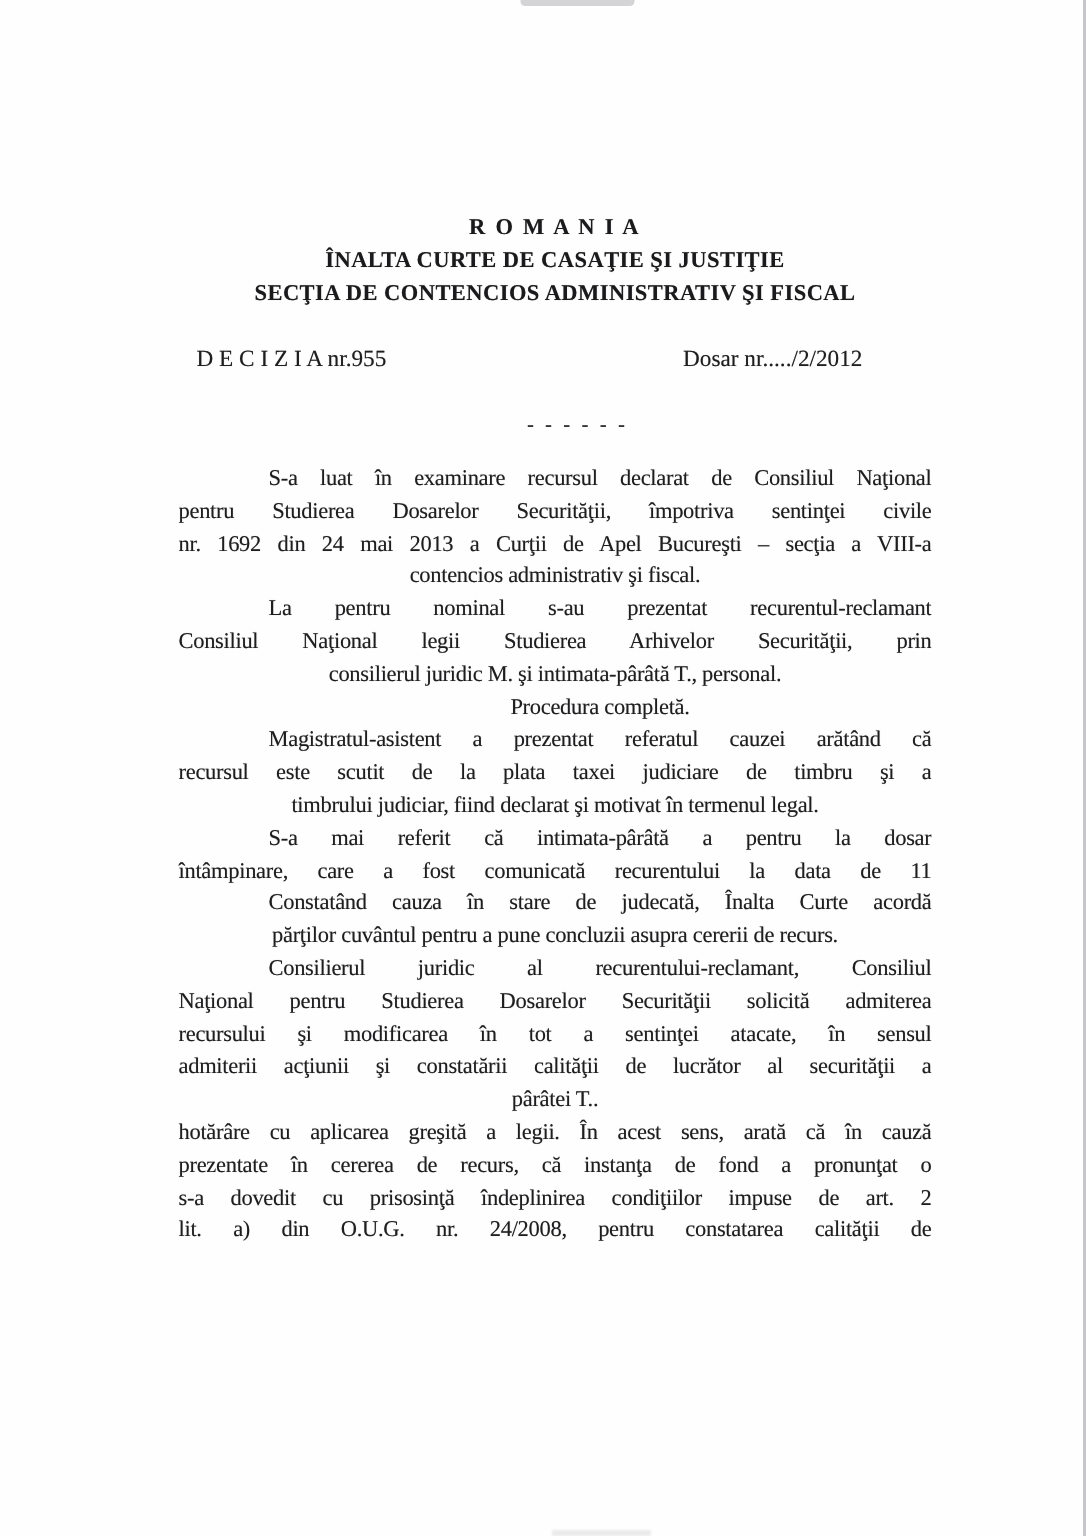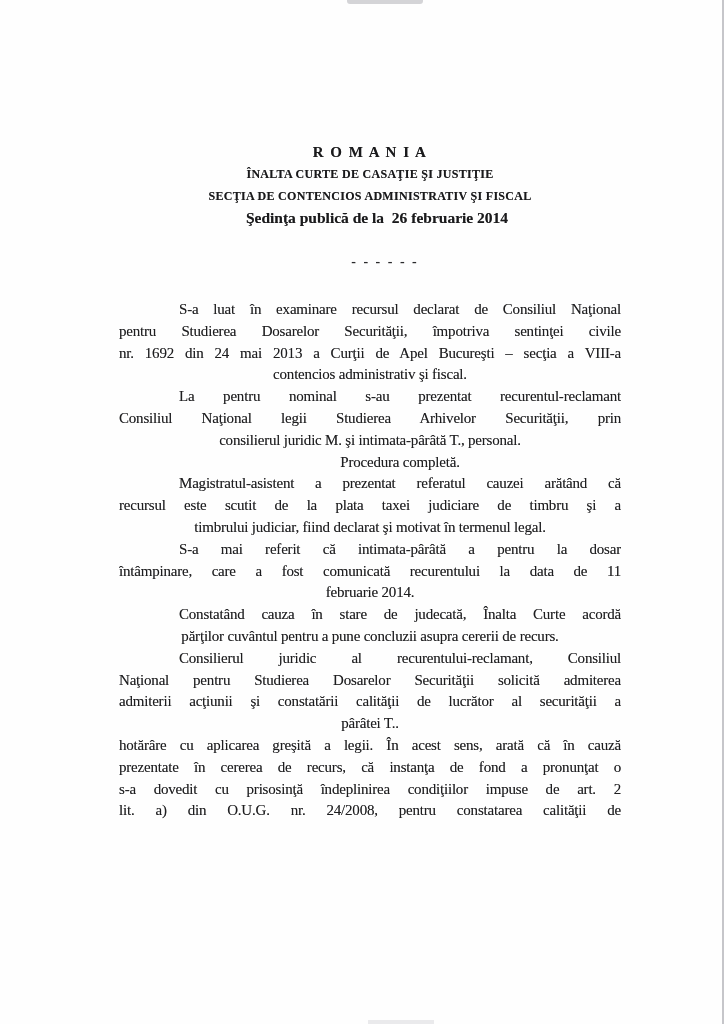--- a/index.html
+++ b/index.html
@@ -34,21 +34,21 @@
     opacity: .25; filter: blur(.6px);
   }
   .content {
     position: absolute;
     left: 119px; top: 141px; width: 502px;
   }
   .h {
     text-align: center;
     font-weight: bold;
     line-height: 22px;
-    font-size: 12px;
+    font-size: 15px;
     letter-spacing: .3px;
     color: #1a1a1c;
     text-shadow: 0 0 .5px rgba(25,25,25,.5);
   }
   .country { font-size: 15px; letter-spacing: 1.5px; }
   .case-row {
     margin-top: 22px;
     height: 22px; line-height: 22px;
     display: flex;
     justify-content: space-between;
@@ -71,21 +71,21 @@
     margin-top: 25px;
     height: 16px; line-height: 16px;
     text-align: center;
     padding-left: 30px;
     font-weight: bold;
     font-size: 14px;
     letter-spacing: 2px;
     color: #2a2a2c;
   }
   #paragraphs {
-    margin-top: 29px;
+    margin-top: 17px;
     font-size: 15px;
     letter-spacing: -0.2px;
     text-shadow: 0 0 .5px rgba(25,25,25,.45);
   }
   .tl {
     height: 21.8px;
     line-height: 21.8px;
     overflow: hidden;
     text-align: center;
   }
@@ -101,22 +101,25 @@
 <div class="page">
   <div class="artifact top-bar"></div>
   <div class="artifact right-line"></div>
   <div class="artifact bottom-bar"></div>
 
   <div class="content">
     <div class="h country">R O M A N I A</div>
     <div class="h court">ÎNALTA CURTE DE CASAŢIE ŞI JUSTIŢIE</div>
     <div class="h section">SECŢIA DE CONTENCIOS ADMINISTRATIV ŞI FISCAL</div>
 
+    <div class="case-row">
+      <span class="decision">D E C I Z I A nr.955</span>
+      <span class="dossier">Dosar nr...../2/2012</span>
+    </div>
 
-    <div class="session">Şedinţa publică de la  26 februarie 2014</div>
 
     <div class="separator">- - - - - -</div>
 
     <div id="paragraphs">
         <div>
           <div class="tl j indent">S-a luat în examinare recursul declarat de Consiliul Naţional</div>
           <div class="tl j">pentru Studierea Dosarelor Securităţii, împotriva sentinţei civile</div>
           <div class="tl j">nr. 1692 din 24 mai 2013 a Curţii de Apel Bucureşti – secţia a VIII-a</div>
           <div class="tl">contencios administrativ şi fiscal.</div>
         </div>
@@ -129,29 +132,29 @@
           <div class="tl indent">Procedura completă.</div>
         </div>
         <div>
           <div class="tl j indent">Magistratul-asistent a prezentat referatul cauzei arătând că</div>
           <div class="tl j">recursul este scutit de la plata taxei judiciare de timbru şi a</div>
           <div class="tl">timbrului judiciar, fiind declarat şi motivat în termenul legal.</div>
         </div>
         <div>
           <div class="tl j indent">S-a mai referit că intimata-pârâtă a pentru la dosar</div>
           <div class="tl j">întâmpinare, care a fost comunicată recurentului la data de 11</div>
-          <div class="tl">februarie 2014.</div>
         </div>
         <div>
           <div class="tl j indent">Constatând cauza în stare de judecată, Înalta Curte acordă</div>
           <div class="tl">părţilor cuvântul pentru a pune concluzii asupra cererii de recurs.</div>
         </div>
         <div>
           <div class="tl j indent">Consilierul juridic al recurentului-reclamant, Consiliul</div>
           <div class="tl j">Naţional pentru Studierea Dosarelor Securităţii solicită admiterea</div>
+          <div class="tl j">recursului şi modificarea în tot a sentinţei atacate, în sensul</div>
           <div class="tl j">admiterii acţiunii şi constatării calităţii de lucrător al securităţii a</div>
           <div class="tl">pârâtei T..</div>
         </div>
         <div>
           <div class="tl j">hotărâre cu aplicarea greşită a legii. În acest sens, arată că în cauză</div>
           <div class="tl j">prezentate în cererea de recurs, că instanţa de fond a pronunţat o</div>
           <div class="tl j">s-a dovedit cu prisosinţă îndeplinirea condiţiilor impuse de art. 2</div>
           <div class="tl j">lit. a) din O.U.G. nr. 24/2008, pentru constatarea calităţii de</div>
         </div>
       </div>

